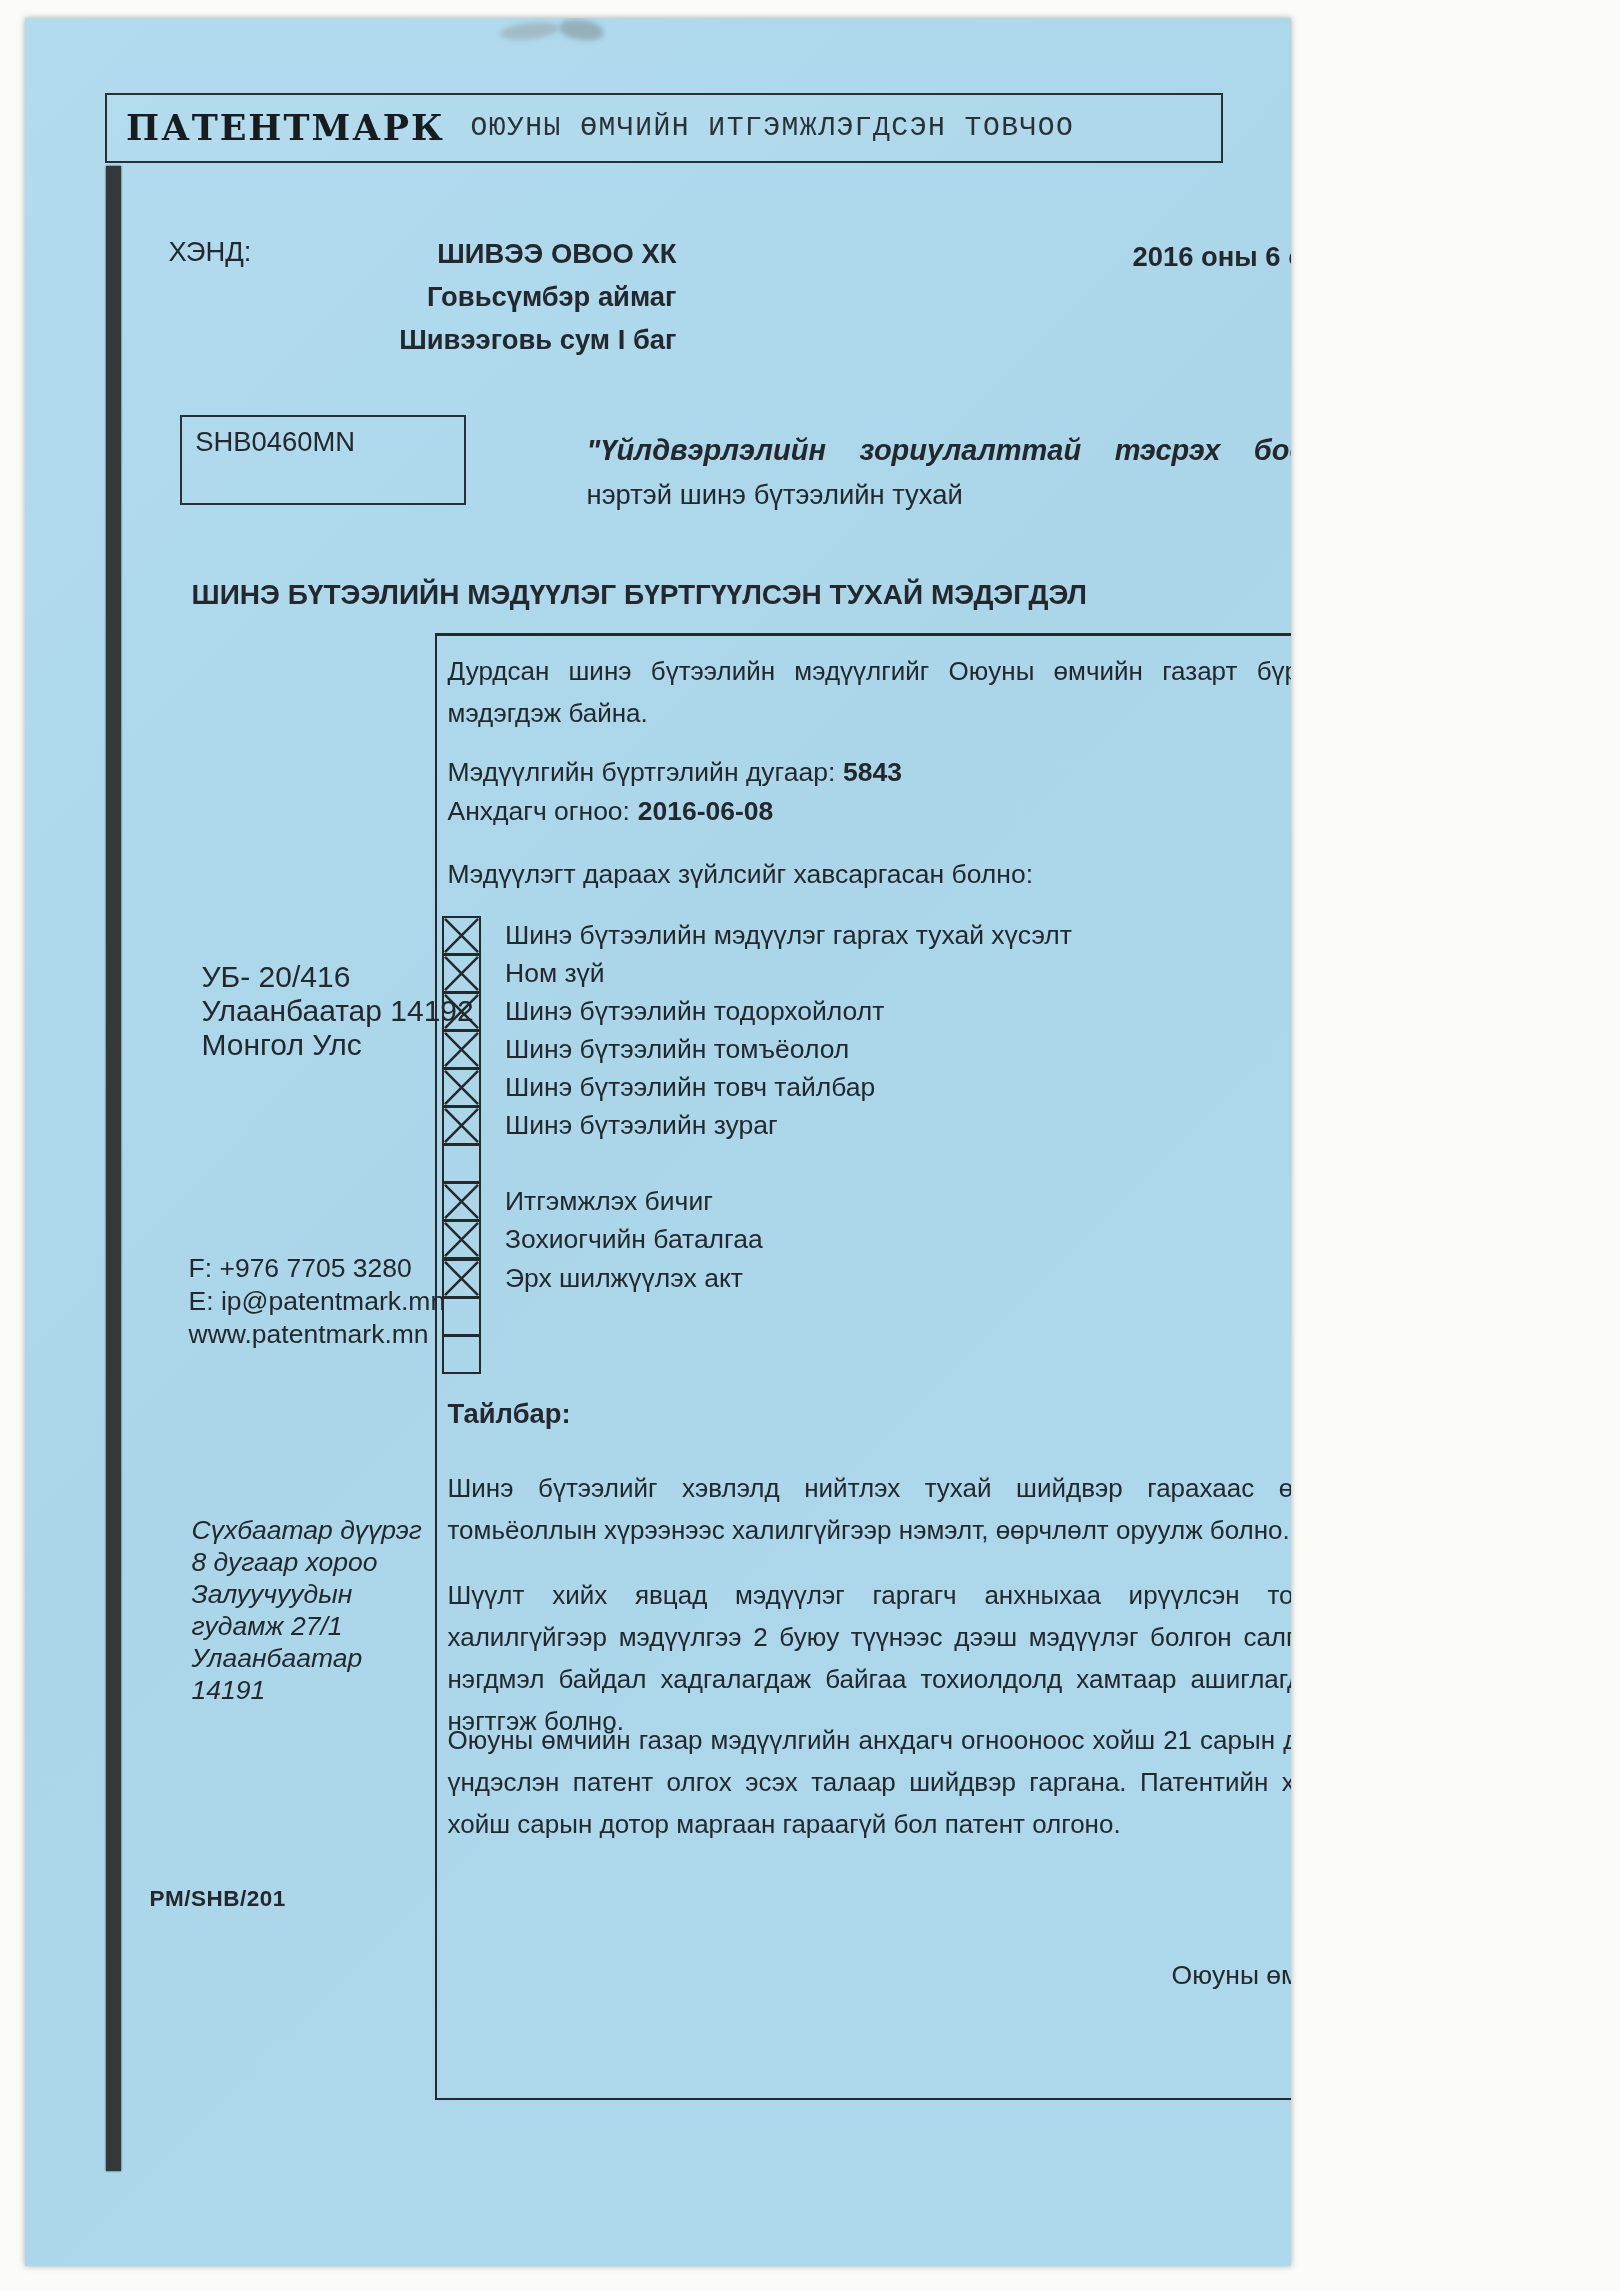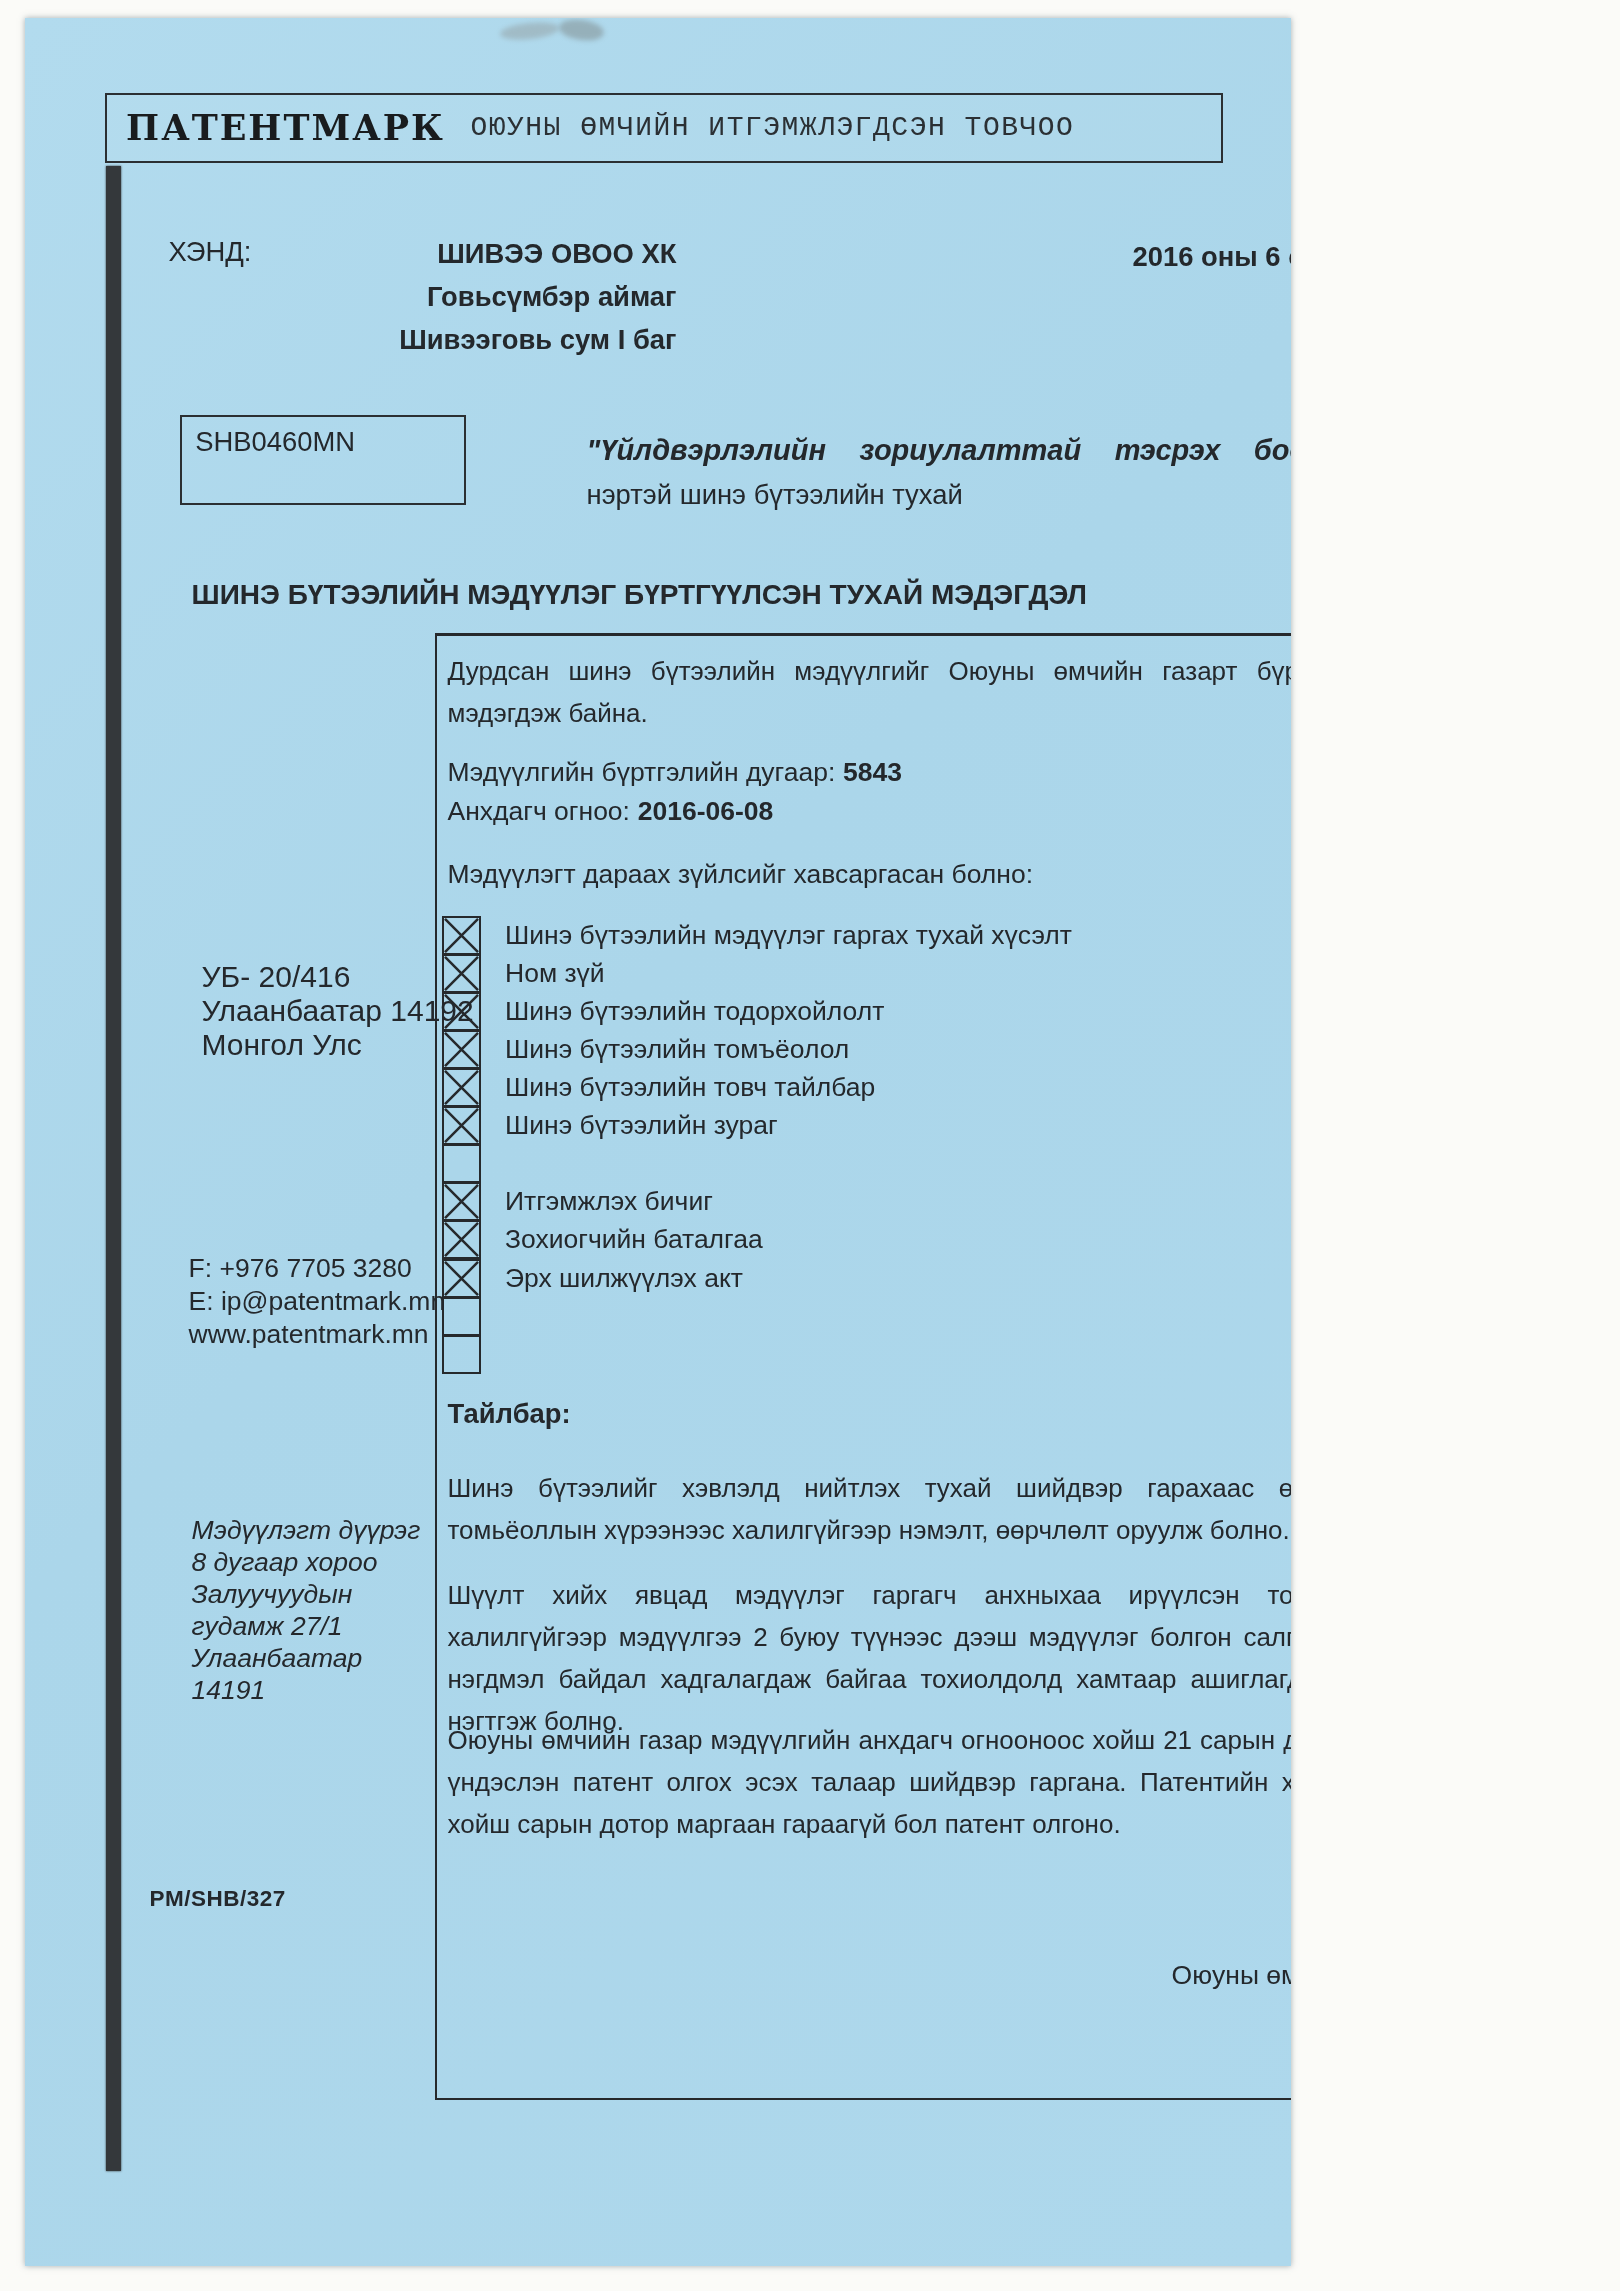--- a/index.html
+++ b/index.html
@@ -234,23 +234,23 @@
     <div>Монгол Улс</div>
   </div>
 
   <div class="contacts">
     <div>F: +976 7705 3280</div>
     <div>E: ip@patentmark.mn</div>
     <div>www.patentmark.mn</div>
   </div>
 
   <div class="address">
-    <div>Мэдүүлэгт дүүрэг</div>
+    <div>Сүхбаатар дүүрэг</div>
     <div>8 дугаар хороо</div>
     <div>Залуучуудын</div>
     <div>гудамж 27/1</div>
     <div>Улаанбаатар</div>
     <div>14191</div>
   </div>
 
-  <div class="file-ref">PM/SHB/327</div>
+  <div class="file-ref">PM/SHB/201</div>
 </div>
 
 
 </body></html>

